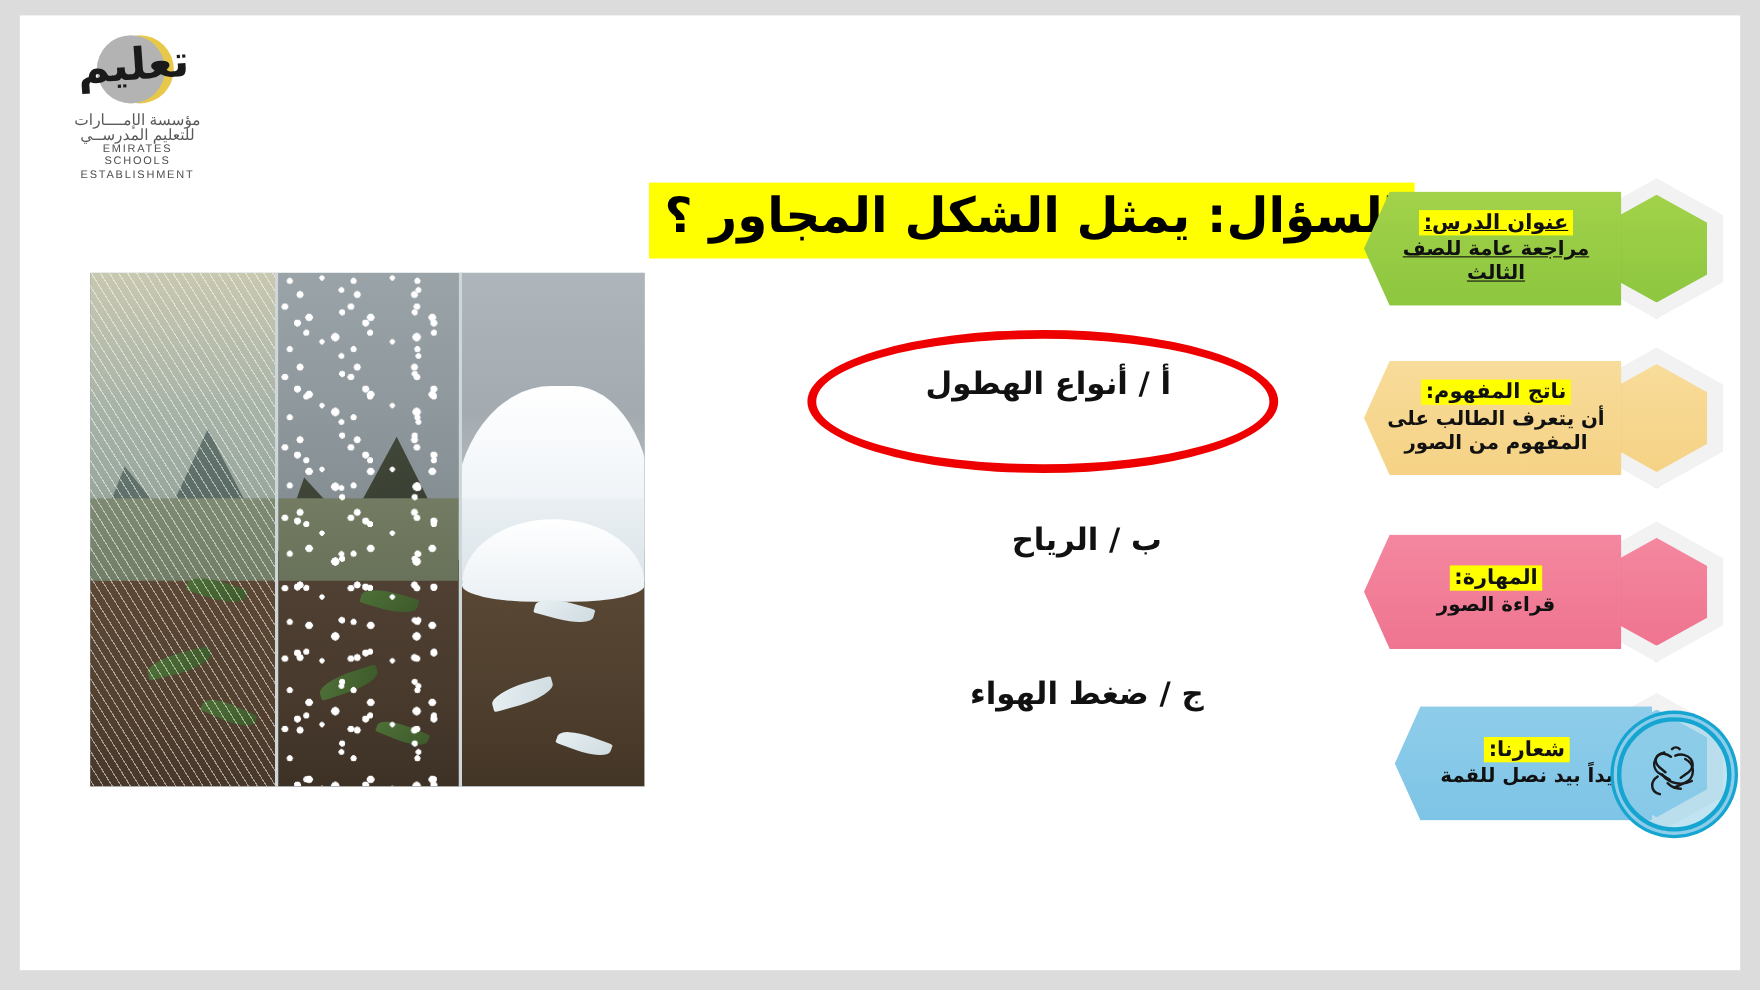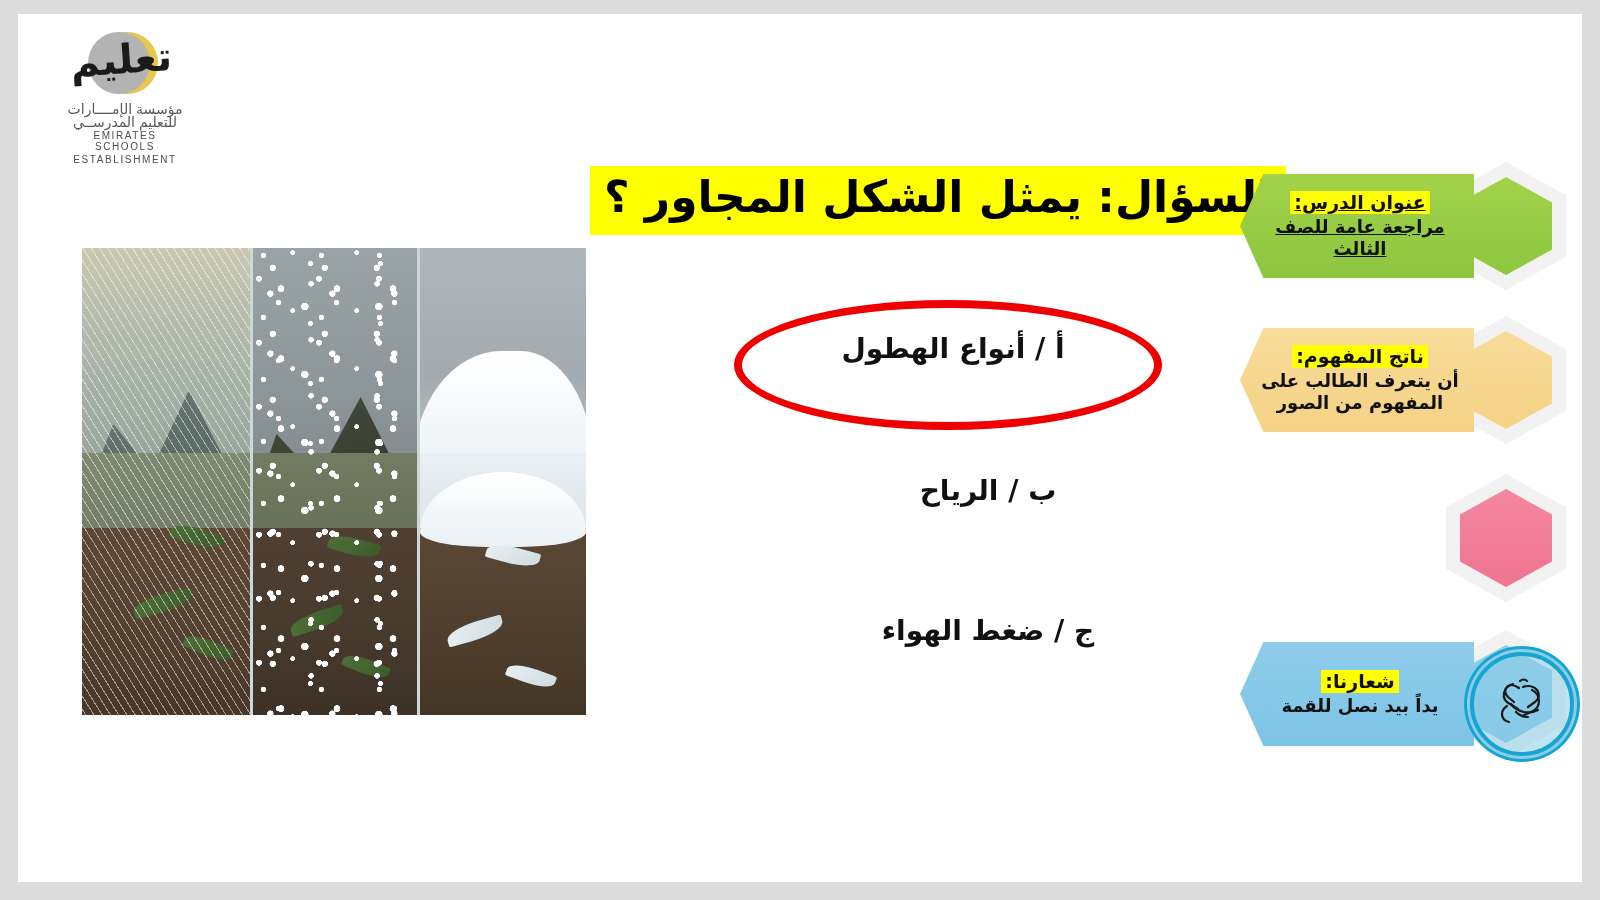--- a/index.html
+++ b/index.html
@@ -291,21 +291,21 @@
   #hex-1 .hex-inner { background: linear-gradient(#a2d24a, #8dc63f); }
 
   #banner-2 { left: 1222px; top: 314px;  background: linear-gradient(#f8dc9a, #f5d285); }
   #hex-2    { left: 1428px; top: 302px; }
   #hex-2 .hex-inner { background: linear-gradient(#f8dc9a, #f5d285); }
 
   #banner-3 { left: 1222px; top: 472px;  background: linear-gradient(#f4879f, #ef7490); }
   #hex-3    { left: 1428px; top: 460px; }
   #hex-3 .hex-inner { background: linear-gradient(#f4879f, #ef7490); }
 
-  #banner-4 { left: 1222px; top: 628px;  background: linear-gradient(#8ecdea, #7ec4e6); }
+  #banner-4 { left: 1250px; top: 628px;  background: linear-gradient(#8ecdea, #7ec4e6); }
   #hex-4    { left: 1428px; top: 616px; }
   #hex-4 .hex-inner { background: linear-gradient(#8ecdea, #7ec4e6); }
 
   
   #handshake-badge {
     position: absolute;
     left: 1452px;
     top: 638px;
     width: 96px;
     height: 96px;
@@ -397,20 +397,24 @@
     </div>
     <div class="banner" id="banner-2">
       <div class="lbl">ناتج المفهوم:</div>
       <div class="val">أن يتعرف الطالب على المفهوم من الصور</div>
     </div>
 
     <div class="hexwrap" id="hex-3">
       <div class="hex-outer"></div>
       <div class="hex-inner"></div>
     </div>
+    <div class="banner" id="banner-3">
+      <div class="lbl">المهارة:</div>
+      <div class="val">قراءة الصور</div>
+    </div>
 
     <div class="hexwrap" id="hex-4">
       <div class="hex-outer"></div>
       <div class="hex-inner"></div>
     </div>
     <div class="banner" id="banner-4">
       <div class="lbl">شعارنا:</div>
       <div class="val">يداً بيد نصل للقمة</div>
     </div>
 

